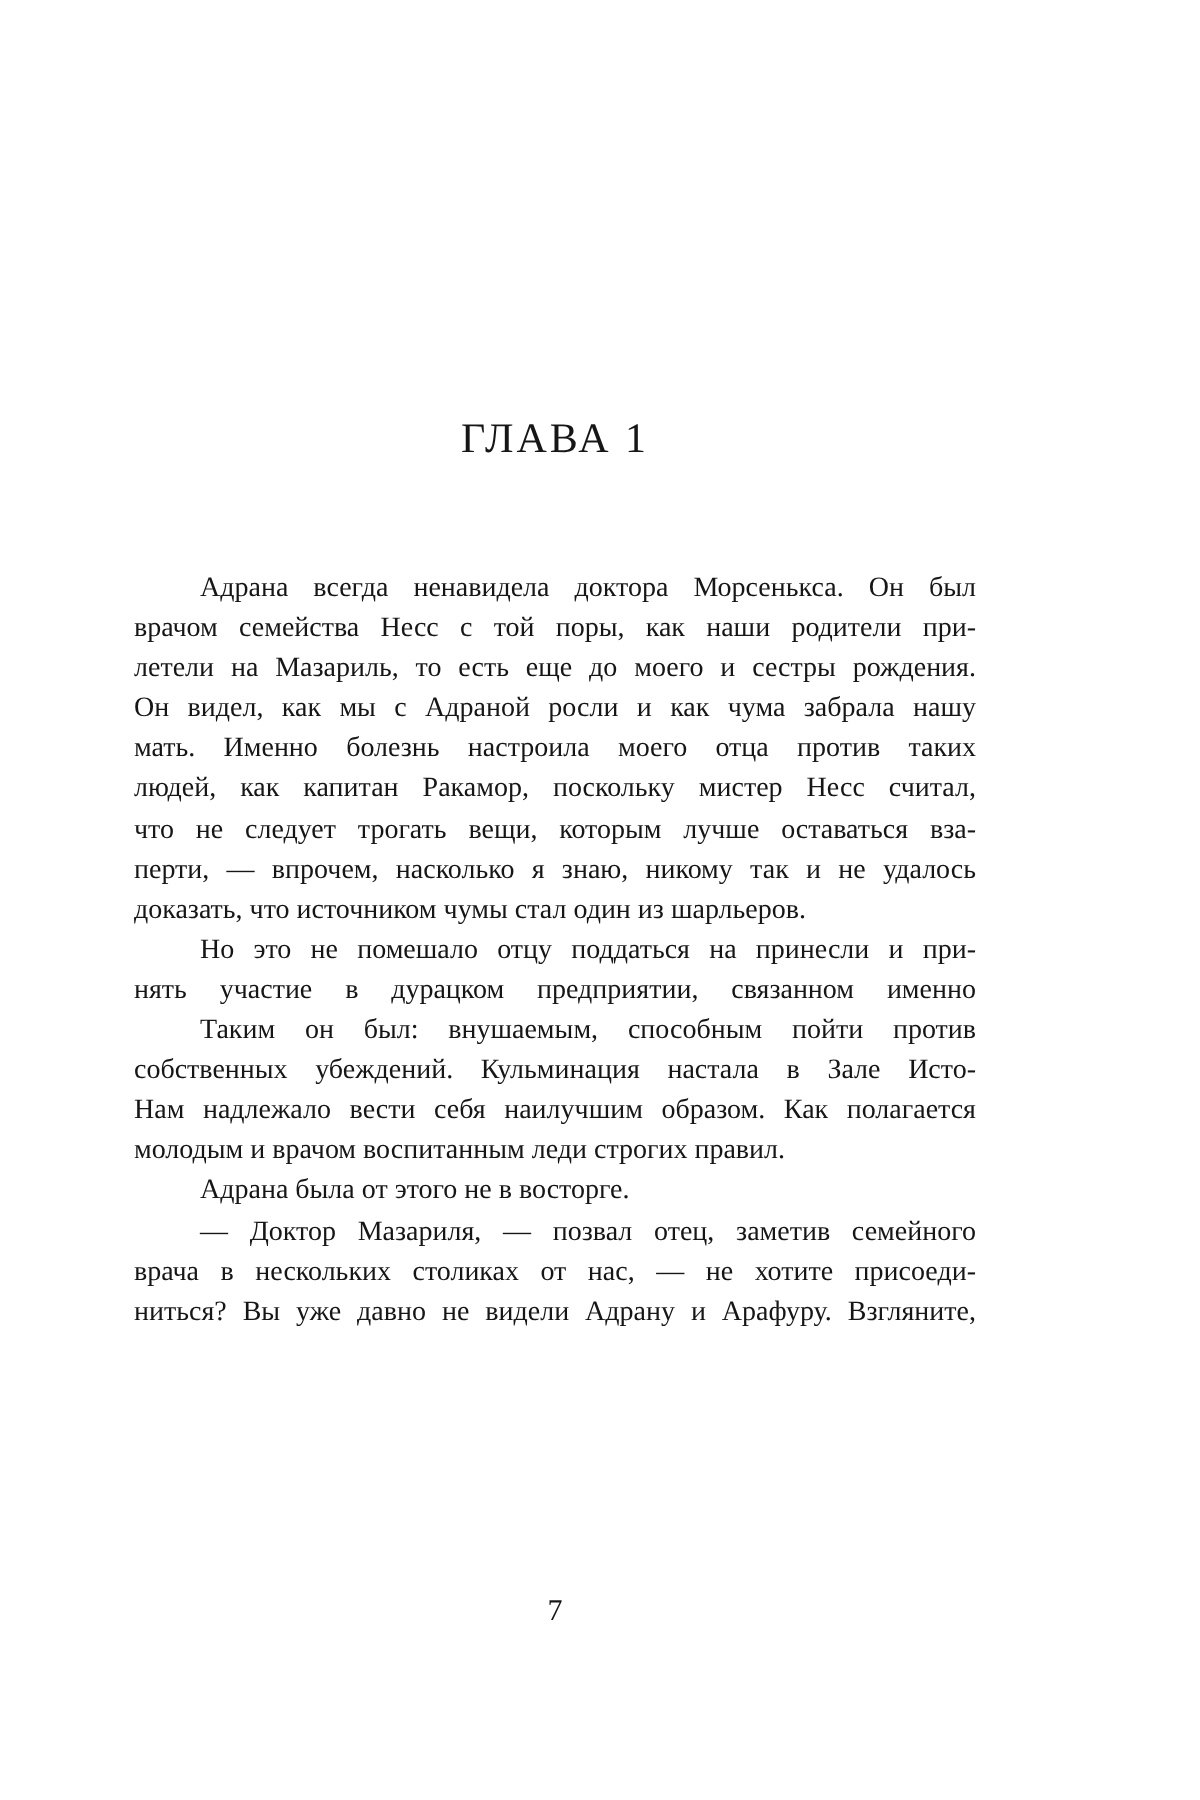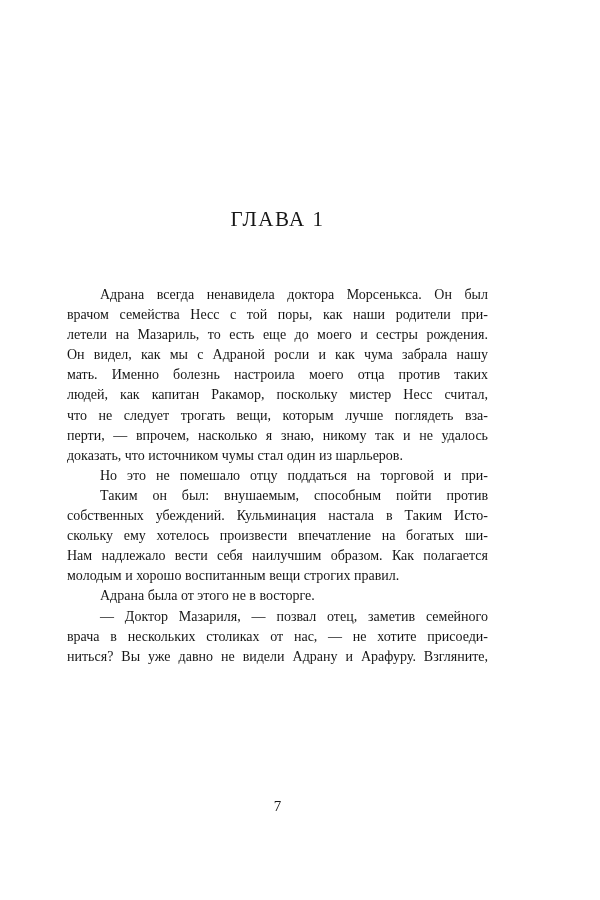--- a/index.html
+++ b/index.html
@@ -64,33 +64,33 @@
   <h1 class="chapter-title">ГЛАВА 1</h1>
 
   <div class="text-block">
       <div class="para">
         <div class="line first">Адрана всегда ненавидела доктора Морсенькса. Он был</div>
         <div class="line">врачом семейства Несс с той поры, как наши родители при-</div>
         <div class="line">летели на Мазариль, то есть еще до моего и сестры рождения.</div>
         <div class="line">Он видел, как мы с Адраной росли и как чума забрала нашу</div>
         <div class="line">мать. Именно болезнь настроила моего отца против таких</div>
         <div class="line">людей, как капитан Ракамор, поскольку мистер Несс считал,</div>
-        <div class="line">что не следует трогать вещи, которым лучше поглядеть вза-</div>
+        <div class="line">что не следует трогать вещи, которым лучше оставаться вза-</div>
         <div class="line">перти, — впрочем, насколько я знаю, никому так и не удалось</div>
         <div class="line last">доказать, что источником чумы стал один из шарльеров.</div>
       </div>
       <div class="para">
-        <div class="line first">Но это не помешало отцу поддаться на торговой и при-</div>
+        <div class="line first">Но это не помешало отцу поддаться на принесли и при-</div>
+        <div class="line">нять участие в дурацком предприятии, связанном именно</div>
       </div>
       <div class="para">
         <div class="line first">Таким он был: внушаемым, способным пойти против</div>
-        <div class="line">собственных убеждений. Кульминация настала в Таким Исто-</div>
-        <div class="line">скольку ему хотелось произвести впечатление на богатых ши-</div>
+        <div class="line">собственных убеждений. Кульминация настала в Зале Исто-</div>
         <div class="line">Нам надлежало вести себя наилучшим образом. Как полагается</div>
-        <div class="line last">молодым и хорошо воспитанным вещи строгих правил.</div>
+        <div class="line last">молодым и врачом воспитанным леди строгих правил.</div>
       </div>
       <div class="para">
         <div class="line first last">Адрана была от этого не в восторге.</div>
       </div>
       <div class="para">
         <div class="line first">— Доктор Мазариля, — позвал отец, заметив семейного</div>
         <div class="line">врача в нескольких столиках от нас, — не хотите присоеди-</div>
         <div class="line">ниться? Вы уже давно не видели Адрану и Арафуру. Взгляните,</div>
       </div>
     </div>

